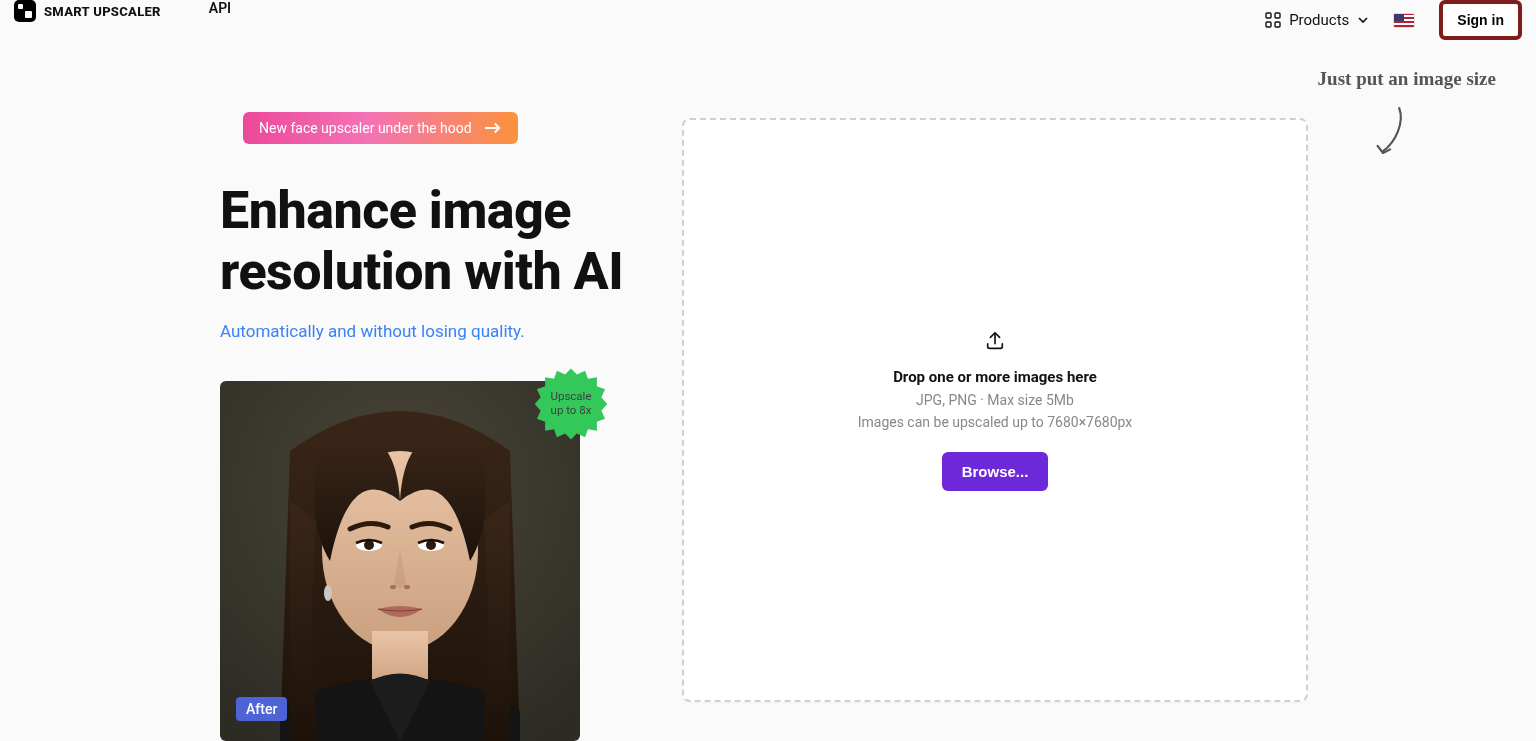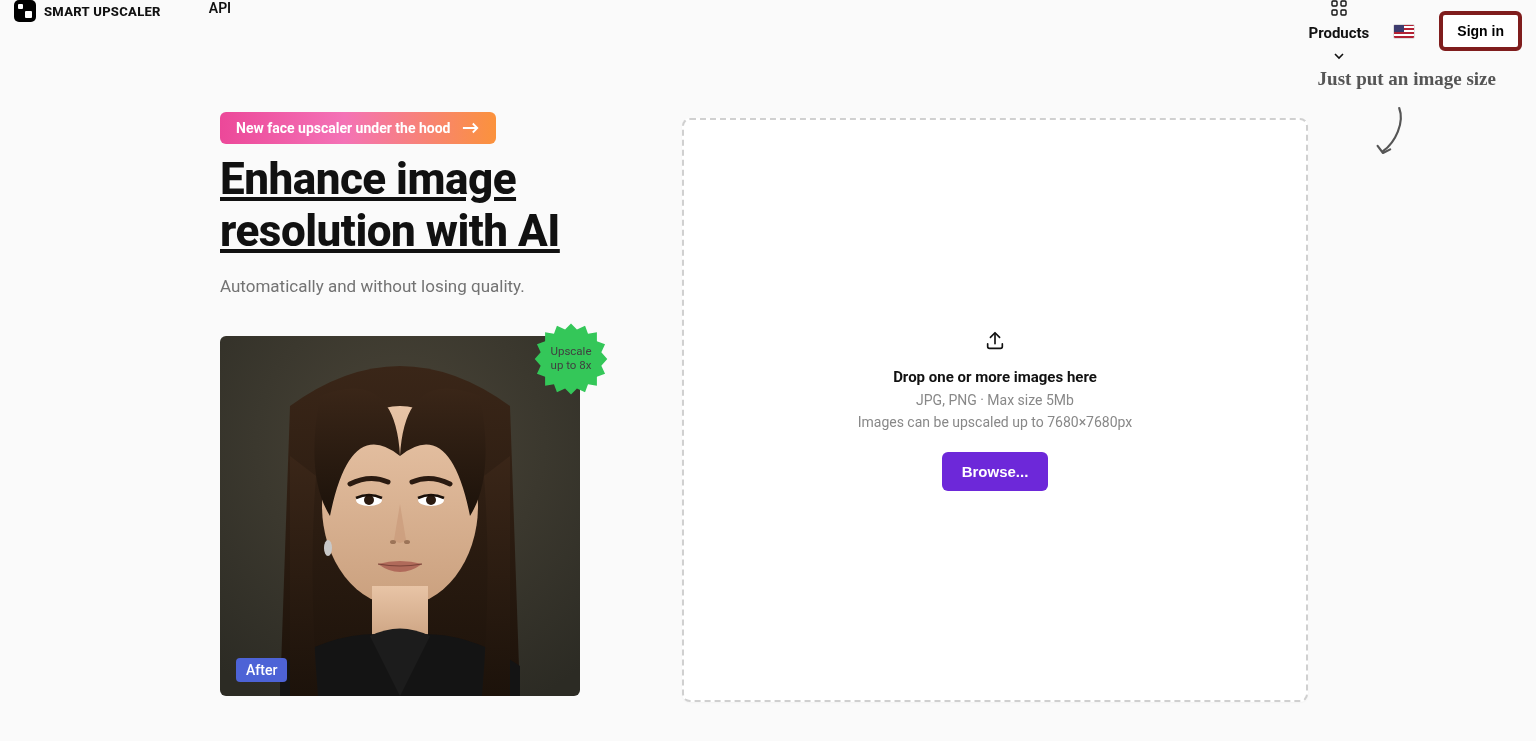--- a/index.html
+++ b/index.html
@@ -6,46 +6,46 @@
   html, body { width: 1536px; height: 741px; font-family: -apple-system, BlinkMacSystemFont, "Segoe UI", Roboto, Helvetica, Arial, sans-serif; background: #fafafa; color: #111; overflow: hidden; }
   .header { display: flex; align-items: flex-start; height: 56px; padding: 0 14px; }
   .logo-block { display: flex; align-items: center; gap: 8px; }
   .logo-icon { width: 22px; height: 22px; background: #000; border-radius: 5px; position: relative; }
   .logo-icon::before { content:""; position:absolute; width:5px; height:5px; background:#fff; border-radius:1px; top:4px; left:4px; }
   .logo-icon::after { content:""; position:absolute; width:7px; height:7px; background:#fff; border-radius:1px; bottom:4px; right:4px; }
   .brand { font-size: 13px; font-weight: 800; letter-spacing: 0.3px; }
   .api-link { margin-left: 48px; font-size: 14px; font-weight: 600; color: #111; }
   .spacer { flex: 1; }
   .nav-right { display: flex; align-items: center; gap: 24px; }
-  .products-link { display: flex; align-items: center; gap: 8px; font-weight: 700; font-size: 15px; flex-direction: column; }
+  .products-link { display: flex; align-items: center; gap: 8px; font-weight: 400; font-size: 15px; }
   .grid-icon svg { width: 16px; height: 16px; display:block; }
   .chevron-down-icon svg { width: 12px; height: 12px; display:block; }
   .flag-icon { width: 22px; height: 15px; border: 1px solid #ddd; position: relative; overflow:hidden; display:flex; flex-direction:column; border-radius:2px;}
   .flag-stripes { flex:1; display:flex; flex-direction:column; }
   .flag-stripe { flex:1; }
   .flag-stripe.r { background:#b22234; }
   .flag-stripe.w { background:#fff; }
   .flag-canton { position:absolute; top:0; left:0; width:10px; height:7px; background:#3c3b6e; }
   .signin-btn { background:#fff; border:4px solid #7f1d1d; border-radius:6px; padding:8px 14px; font-weight:700; font-size:14px; }
 
   .main { position: relative; height: calc(741px - 56px); padding: 0 0 0 220px; }
   .left-col { position: absolute; left: 220px; top: 56px; width: 420px; }
   .right-col { position: absolute; left: 682px; top: 62px; width: 626px; height: 584px; }
 
-  .announce { display:inline-flex; align-items:center; gap:12px; background: linear-gradient(90deg,#ec4899 0%,#f472b6 45%,#fb923c 100%); color:#fff; font-weight:700; font-size:14px; padding:8px 16px; border-radius:6px; }
+  .announce { display:inline-flex; align-items:center; gap:12px; background: linear-gradient(90deg,#ec4899 0%,#f472b6 45%,#fb923c 100%); color:#fff; font-weight:400; font-size:14px; padding:8px 16px; border-radius:6px;margin-left:23px; }
   .announce .arrow { display:inline-flex; }
   .announce .arrow svg { width:18px; height:14px; display:block; }
 
-  h1.hero-title { font-size:44px; line-height:1.18; font-weight:800; letter-spacing:-0.5px; margin-top:10px; color:#111;text-decoration:underline; }
-  .subtitle { font-size:17px; color:#737373; margin-top:18px; }
+  h1.hero-title { font-size:52px; line-height:1.18; font-weight:800; letter-spacing:-0.5px; margin-top:36px; color:#111; }
+  .subtitle { font-size:17px; color:#3b82f6; margin-top:18px; }
 
   .example-wrap { position:relative; margin-top:40px; width:360px; height:360px; border-radius:6px; overflow:visible; }
   .example-img { width:100%; height:100%; border-radius:6px; overflow:hidden; }
   .example-img svg { width:100%; height:100%; display:block; }
-  .after-tag { position:absolute; left:16px; bottom:14px; background:#4d63d6; color:#fff; font-size:14px; font-weight:500; padding:4px 10px; border-radius:4px; }
+  .after-tag { position:absolute; left:16px; bottom:20px; background:#4d63d6; color:#fff; font-size:14px; font-weight:500; padding:4px 10px; border-radius:4px; }
   .badge { position:absolute; top:-14px; right:-28px; width:74px; height:74px; color:#404040; font-size:12px; font-weight:400; text-align:center; display:flex; align-items:center; justify-content:center; line-height:1.2; }
   .badge svg.burst { position:absolute; inset:0; width:100%; height:100%; }
   .badge .badge-text { position:relative; z-index:2; font-size:11.5px; }
 
   .callout-wrap { position:absolute; top:12px; right:40px; text-align:left; }
   .callout-text { font-family: "Comic Sans MS", "Segoe Script", cursive; font-size:19px; color:#555; font-weight:600; }
   .callout-arrow { position:absolute; top:38px; left:56px; }
   .callout-arrow svg { width:36px; height:58px; display:block; }
 
   .dropzone { width:100%; height:100%; background:#fff; border:2px dashed #d0d0d0; border-radius:8px; position:relative; display:flex; flex-direction:column; align-items:center; justify-content:center; box-shadow:0 1px 2px rgba(0,0,0,0.03); }

